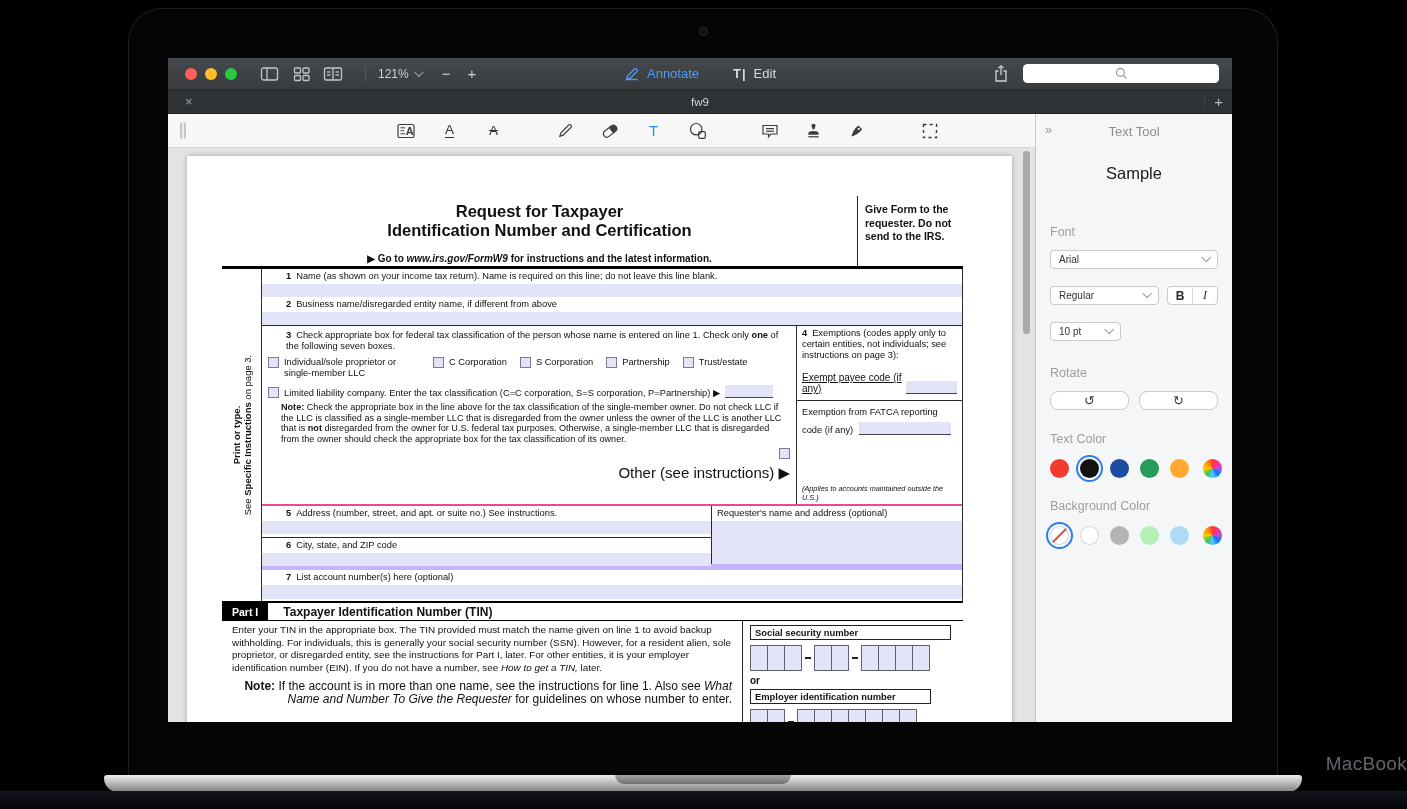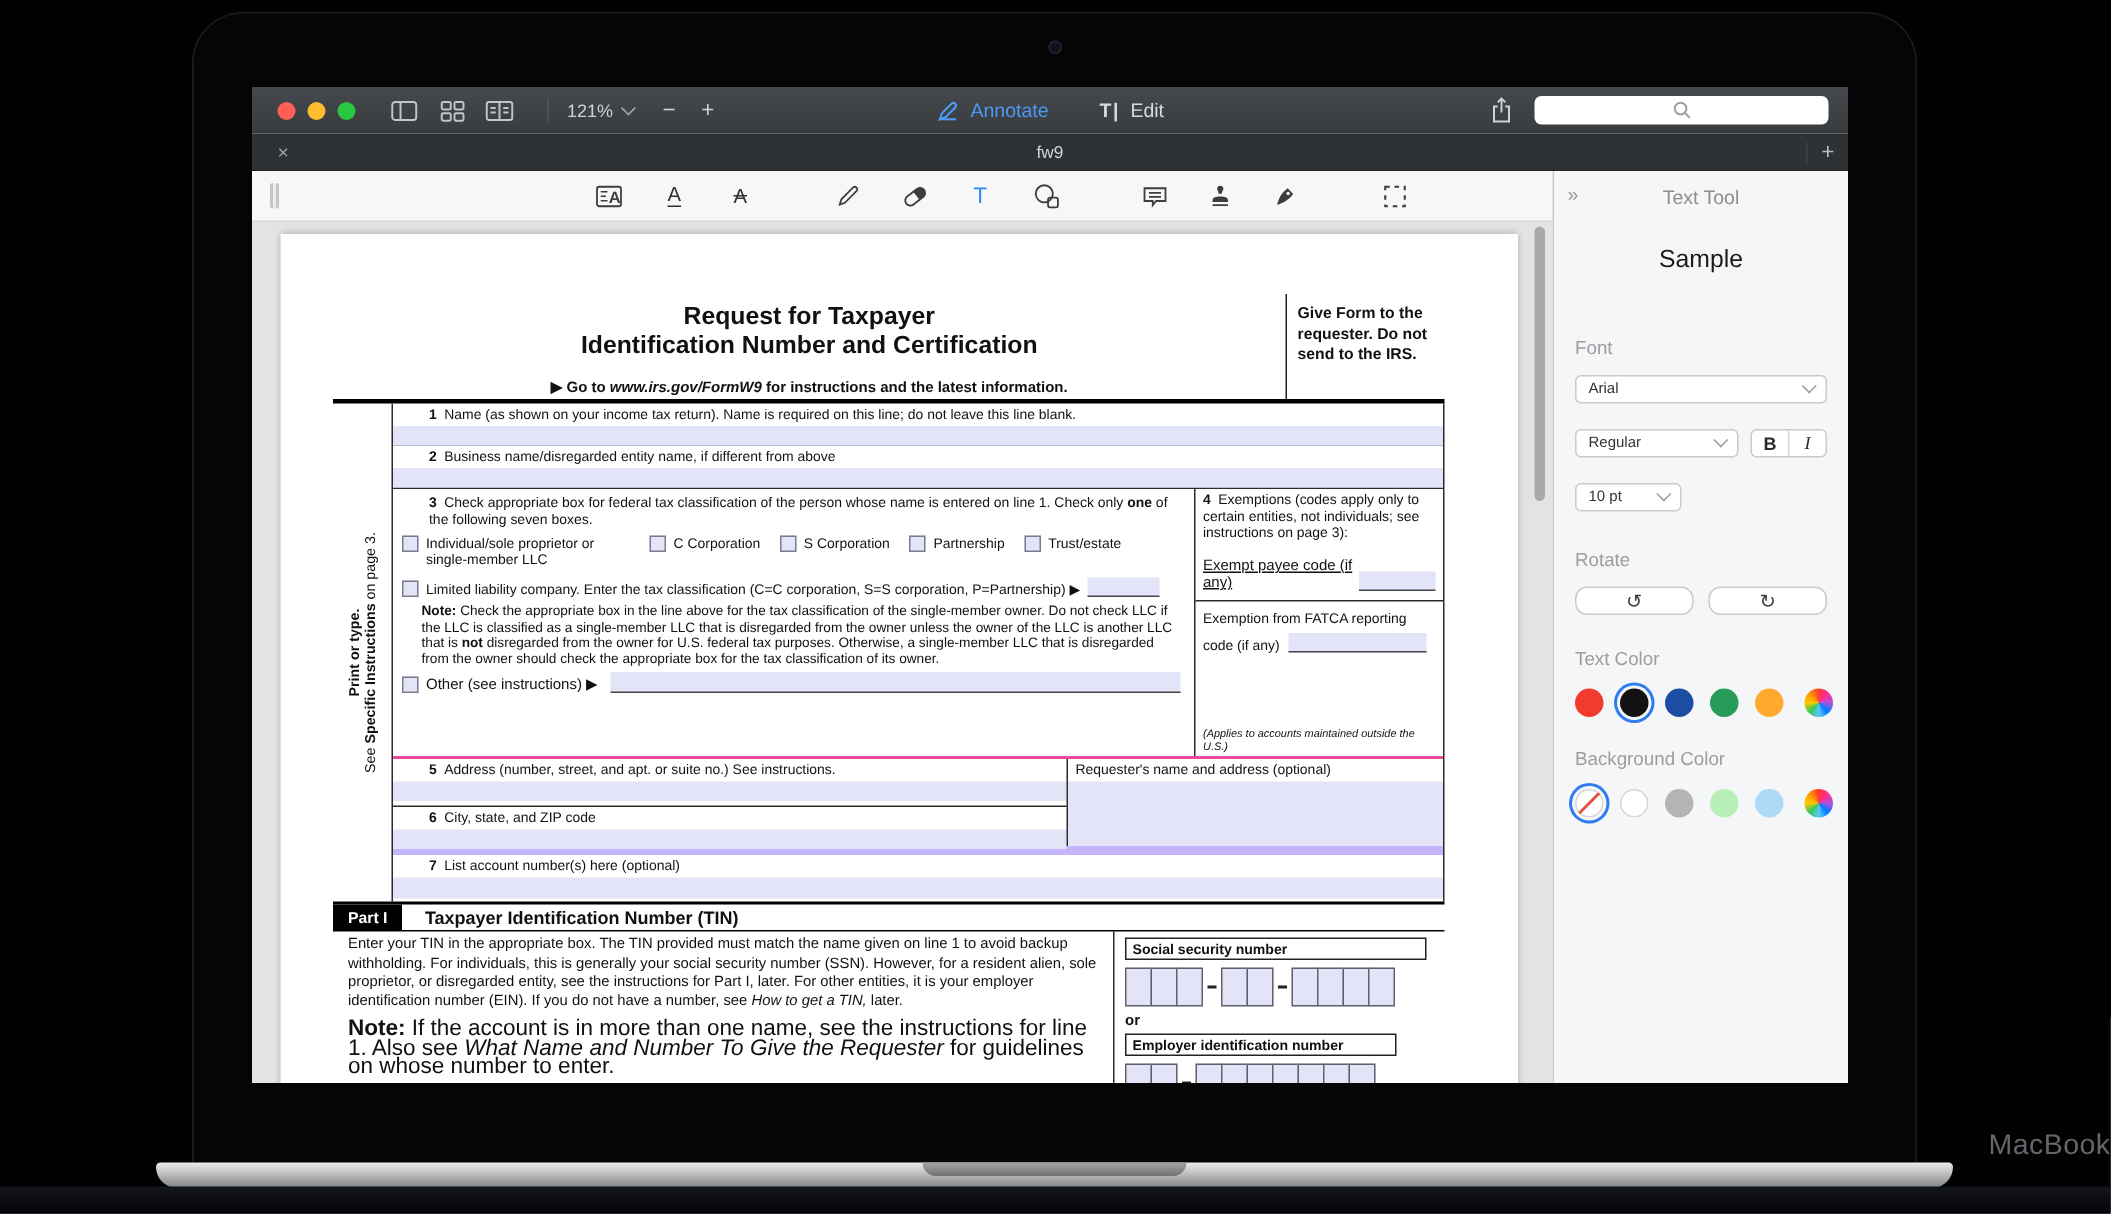--- a/index.html
+++ b/index.html
@@ -101,21 +101,21 @@
   .sec4{flex:1;border-left:1px solid #2b2b2b;display:flex;flex-direction:column;
         padding:2px 5px 2px 5px;box-sizing:border-box;}
   .cbrow{display:flex;gap:13px;margin:5px 0 0 2px;align-items:flex-start;}
   .cbitem{display:flex;gap:5px;align-items:flex-start;font-size:9.3px;line-height:10.5px;}
   .cbbox{flex:0 0 11px;width:11px;height:11px;background:#e4e4f8;border:1px solid #7b7b8f;box-sizing:border-box;}
   .cb1{width:152px;}
   .llcline{display:flex;align-items:flex-end;gap:5px;margin:7px 0 0 2px;font-size:9.3px;line-height:10.5px;}
   .inline-field{background:#e4e4f8;border-bottom:1px solid #444;height:12px;display:inline-block;}
   .llc-field{width:48px;}
   .notepara{font-size:9.1px;line-height:10.6px;margin:4px 0 0 15px;padding-right:2px;}
-  .otherline{display:flex;align-items:flex-end;gap:5px;margin:4px 0 0 2px;font-size:10px;}
+  .otherline{display:flex;align-items:flex-end;gap:5px;margin:4px 0 0 2px;font-size:15px;flex-direction:column;}
   .other-field{flex:1;margin:0 3px 0 4px;height:13px;}
   .s4label{font-size:9.3px;line-height:11px;}
   .exline{display:flex;align-items:flex-end;gap:4px;margin-top:11px;font-size:10px;text-decoration:underline;}
   .ex-field{width:62px;}
   .s4div{border-top:1px solid #2b2b2b;margin:6px -5px 0 -5px;}
   .fatca1{font-size:9.3px;margin-top:6px;line-height:11px;}
   .fatcaline{display:flex;align-items:flex-end;gap:6px;margin-top:4px;font-size:9.3px;}
   .fatca-field{width:92px;}
   .applies{margin-top:auto;font-size:7.3px;font-style:italic;line-height:8.5px;}
   .r56{height:64px;display:flex;border-bottom:6px solid #c4b5fd;box-sizing:border-box;}
@@ -127,21 +127,21 @@
   .req-field{flex:1;background:#e4e4f8;margin-top:2px;}
   .r7{height:31px;}
   .part-bar{margin:0 49px 0 35px;border-top:2.5px solid #000;border-bottom:1.5px solid #000;
             height:17px;display:flex;align-items:stretch;}
   .part-badge{background:#000;color:#fff;font-weight:bold;font-size:10.5px;display:flex;
               align-items:center;padding:0 10px;}
   .part-title{font-weight:bold;font-size:12px;align-self:center;margin-left:15px;}
   .p1body{margin:0 49px 0 35px;height:110px;display:flex;}
   .p1text{width:520px;box-sizing:border-box;padding:3px 10px 0 10px;}
   .p1para{font-size:9.9px;line-height:12.7px;margin:0;}
-  .p1note{font-size:15px;line-height:12.7px;margin:5px 0 0 0;}
+  .p1note{font-size:12px;line-height:12.7px;margin:5px 0 0 0;text-align:right;}
   .p1tin{flex:1;border-left:1px solid #2b2b2b;padding:4px 6px 0 7px;}
   .tin-label-box{border:1px solid #222;font-weight:bold;font-size:9.4px;padding:1px 4px;
                  background:#fff;display:block;box-sizing:border-box;}
   .ssn-box{width:201px;}
   .ein-box{width:181px;}
   .cellrow{display:flex;margin-top:5px;align-items:center;}
   .cell{width:18px;height:26px;background:#e4e4f8;border:1px solid #61616e;box-sizing:border-box;
         margin-left:-1px;}
   .cell:first-child{margin-left:0;}
   .cgroup{display:flex;}

